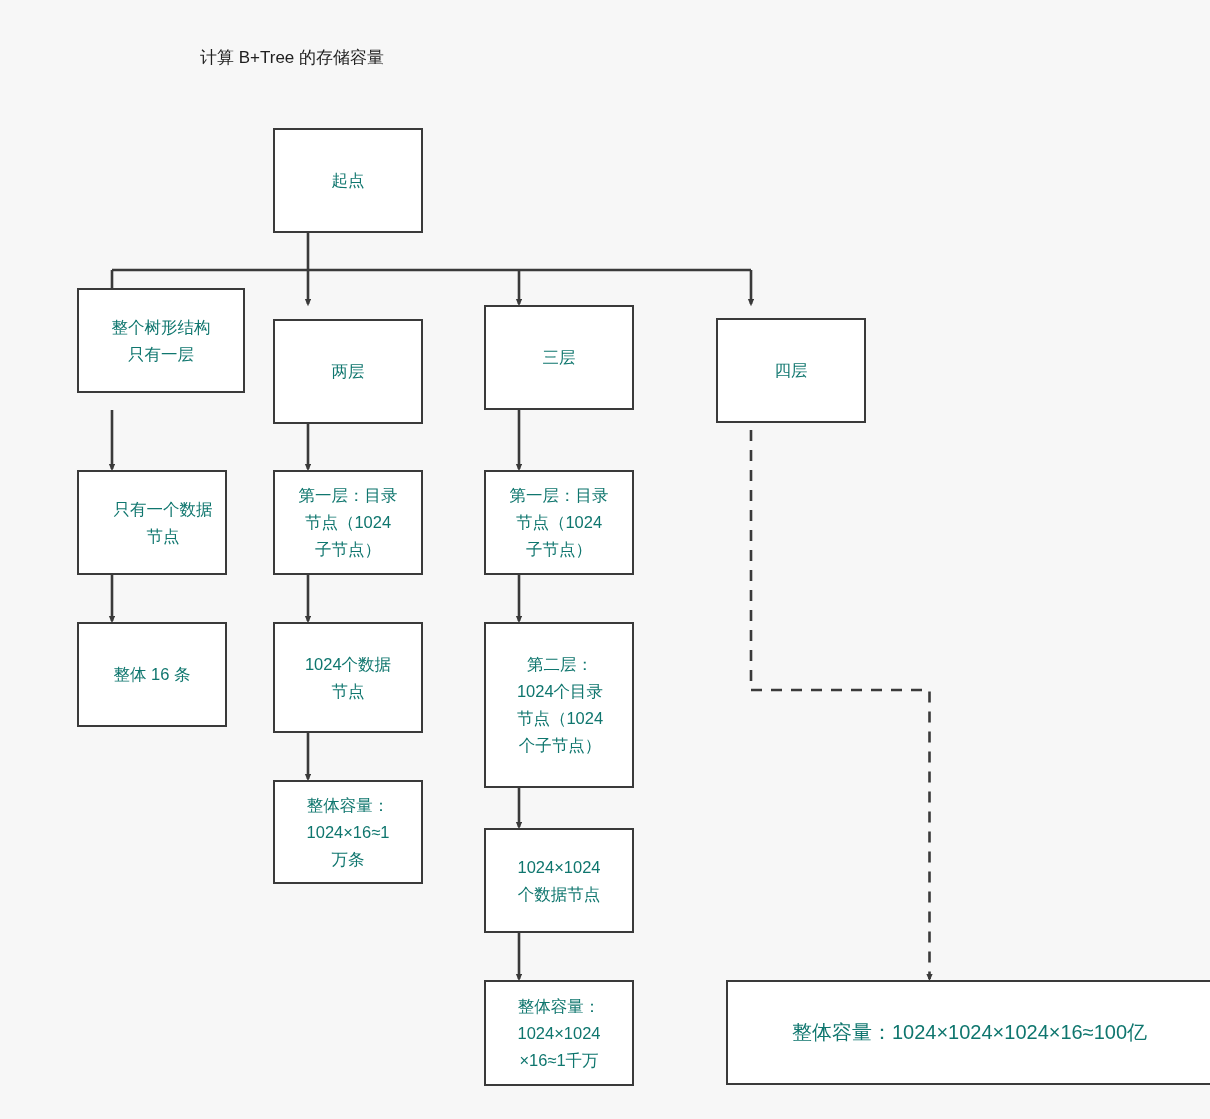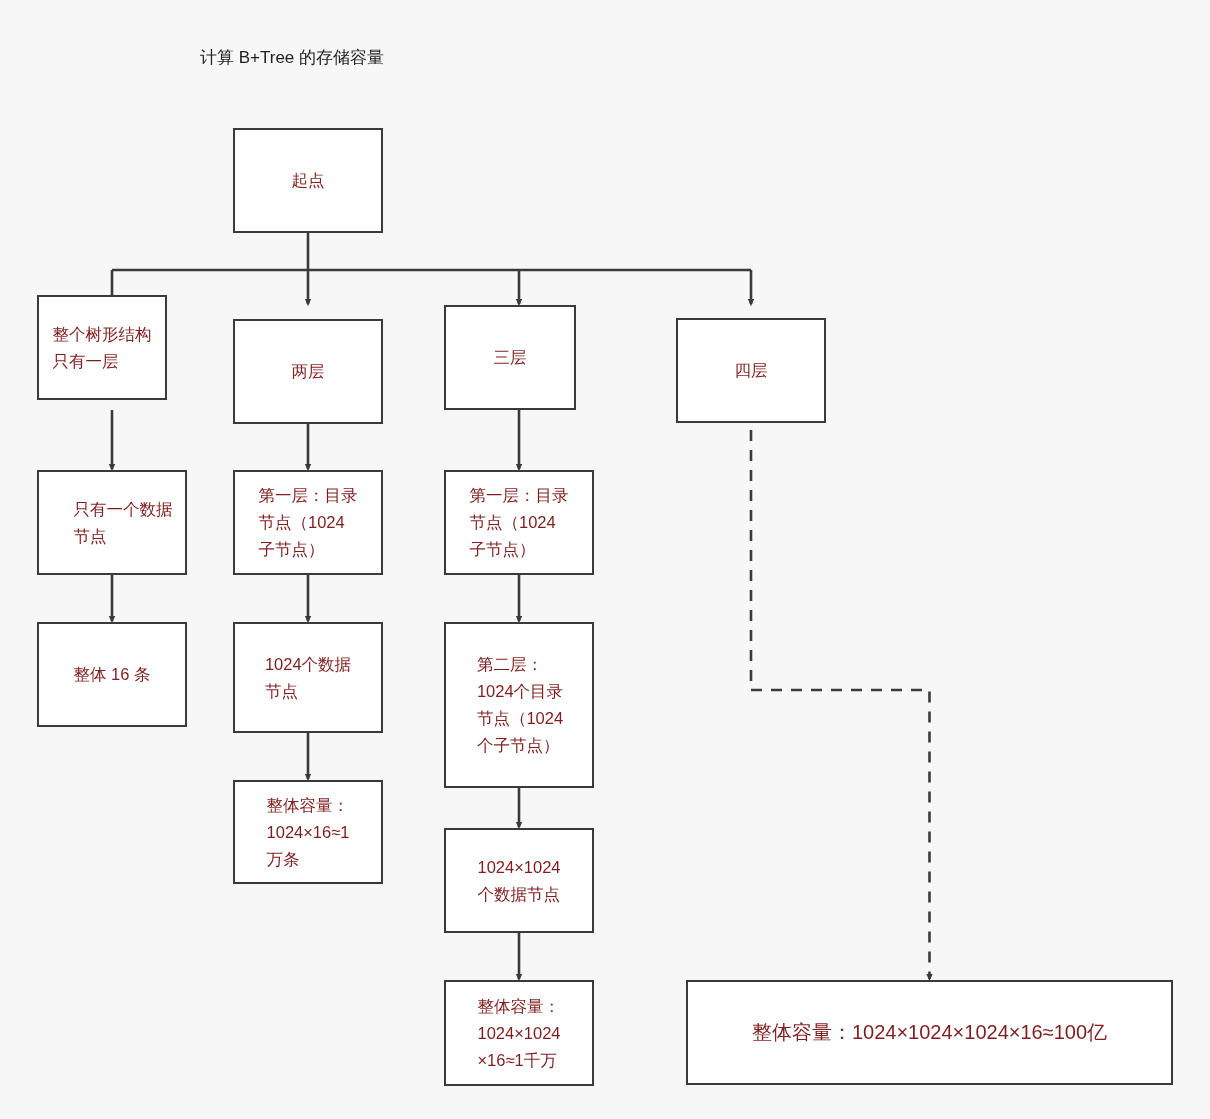--- a/index.html
+++ b/index.html
@@ -39,26 +39,27 @@
     white-space: nowrap;
   }
   .node {
     position: absolute;
     box-sizing: border-box;
     background: #ffffff;
     border: 2.5px solid #3a3a3a;
     display: flex;
     align-items: center;
     justify-content: center;
-    text-align: left;
+    text-align: center;
     font-size: 16.5px;
     line-height: 27px;
-    color: #7f1d1d;
+    color: #0f766e;
     padding: 2px 6px;
     white-space: pre-line;
+    margin-left: 40px;
   }
   .node.wide {
     font-size: 20px;
     padding: 2px 18px;
   }
 </style>
 </head>
 <body>
 
 <div id="canvas">
@@ -84,24 +85,24 @@
       <path d="M308,727 L308,779" stroke="#3a3a3a" stroke-width="2.6" fill="none" marker-end="url(#arrowhead)"></path>
       <path d="M519,410 L519,469" stroke="#3a3a3a" stroke-width="2.6" fill="none" marker-end="url(#arrowhead)"></path>
       <path d="M519,575 L519,621" stroke="#3a3a3a" stroke-width="2.6" fill="none" marker-end="url(#arrowhead)"></path>
       <path d="M519,788 L519,827" stroke="#3a3a3a" stroke-width="2.6" fill="none" marker-end="url(#arrowhead)"></path>
       <path d="M519,933 L519,979" stroke="#3a3a3a" stroke-width="2.6" fill="none" marker-end="url(#arrowhead)"></path>
       <path d="M751,410 L751,690 L929.5,690 L929.5,979" stroke="#3a3a3a" stroke-width="2.6" fill="none" stroke-dasharray="11 9" marker-end="url(#arrowhead)"></path>
     </svg>
 
   <div id="nodes">
       <div class="node" style="left: 233px; top: 128px; width: 150px; height: 105px; border-color: rgb(58, 58, 58); background: rgb(255, 255, 255);">起点</div>
-      <div class="node" style="left: 37px; top: 295px; width: 130px; height: 105px; border-color: rgb(58, 58, 58); background: rgb(255, 255, 255);">整个树形结构
+      <div class="node" style="left: 37px; top: 288px; width: 168px; height: 105px; border-color: rgb(58, 58, 58); background: rgb(255, 255, 255);">整个树形结构
 只有一层</div>
       <div class="node" style="left: 233px; top: 319px; width: 150px; height: 105px; border-color: rgb(58, 58, 58); background: rgb(255, 255, 255);">两层</div>
-      <div class="node" style="left: 444px; top: 305px; width: 132px; height: 105px; border-color: rgb(58, 58, 58); background: rgb(255, 255, 255);">三层</div>
+      <div class="node" style="left: 444px; top: 305px; width: 150px; height: 105px; border-color: rgb(58, 58, 58); background: rgb(255, 255, 255);">三层</div>
       <div class="node" style="left: 676px; top: 318px; width: 150px; height: 105px; border-color: rgb(58, 58, 58); background: rgb(255, 255, 255);">四层</div>
       <div class="node" style="left: 37px; top: 470px; width: 150px; height: 105px; border-color: rgb(58, 58, 58); background: rgb(255, 255, 255); padding-left: 28px;">只有一个数据
 节点</div>
       <div class="node" style="left: 37px; top: 622px; width: 150px; height: 105px; border-color: rgb(58, 58, 58); background: rgb(255, 255, 255);">整体 16 条</div>
       <div class="node" style="left: 233px; top: 470px; width: 150px; height: 105px; border-color: rgb(58, 58, 58); background: rgb(255, 255, 255);">第一层：目录
 节点（1024
 子节点）</div>
       <div class="node" style="left: 233px; top: 622px; width: 150px; height: 111px; border-color: rgb(58, 58, 58); background: rgb(255, 255, 255);">1024个数据
 节点</div>
       <div class="node" style="left: 233px; top: 780px; width: 150px; height: 104px; border-color: rgb(58, 58, 58); background: rgb(255, 255, 255);">整体容量：

